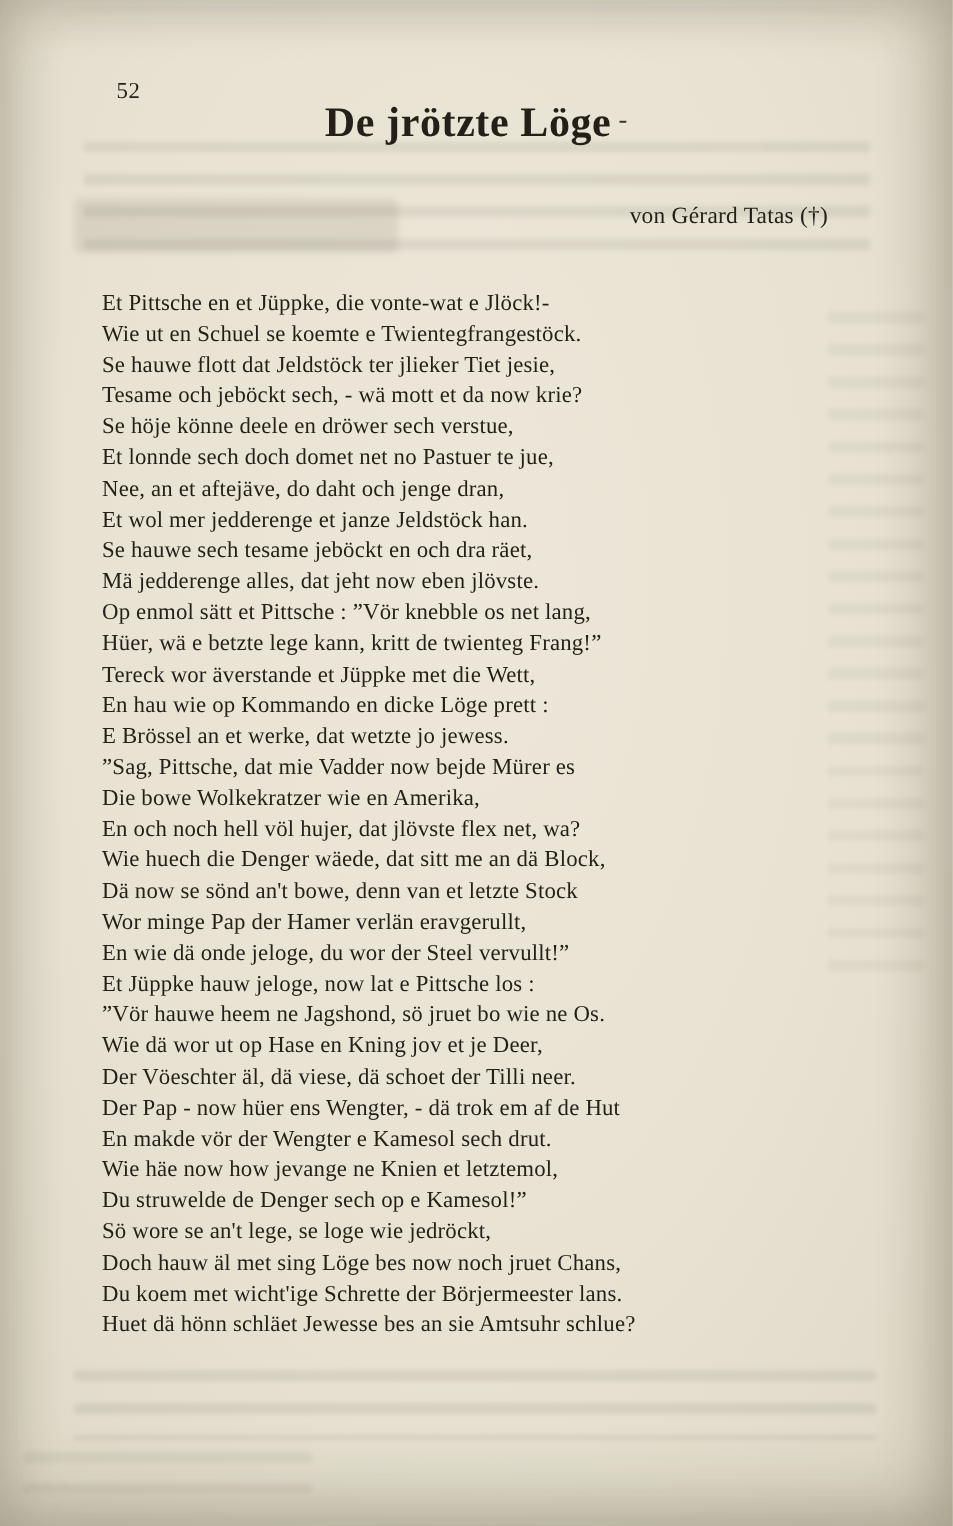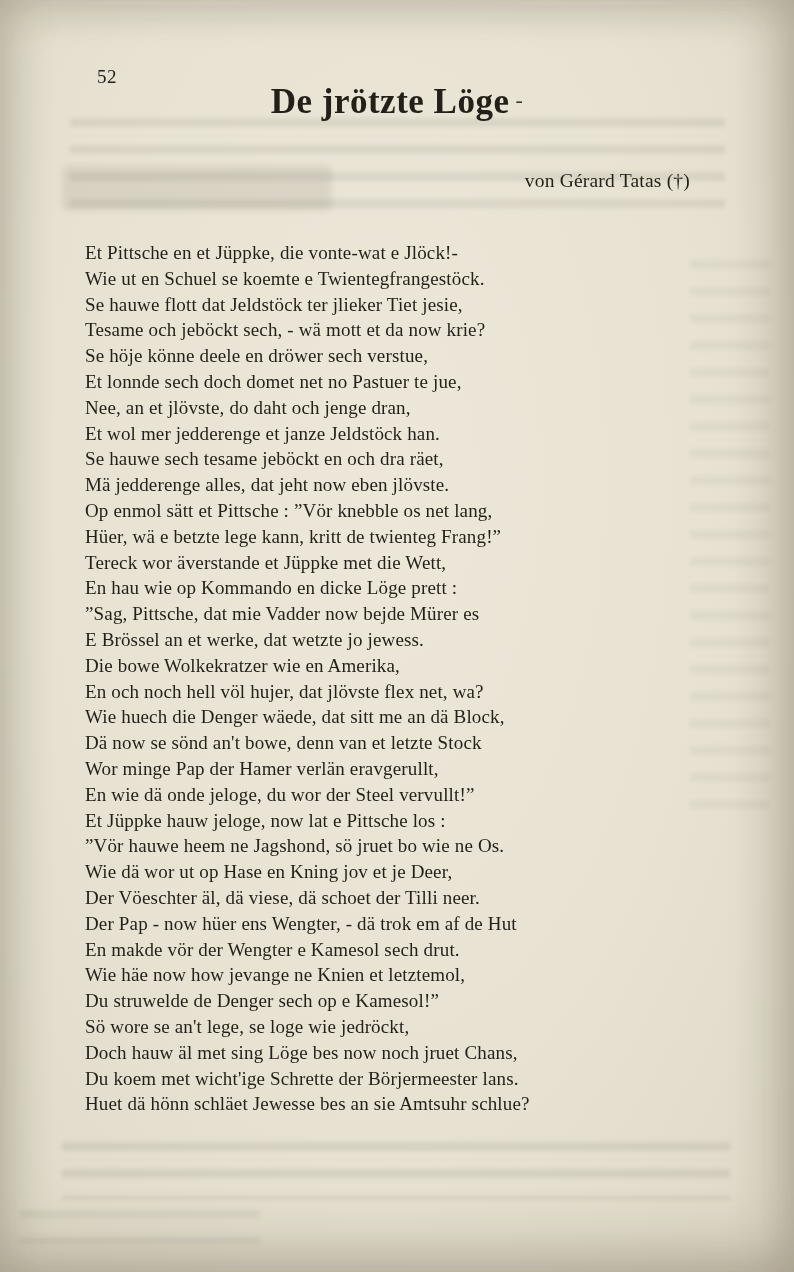--- a/index.html
+++ b/index.html
@@ -126,30 +126,30 @@
 
     <div class="byline">von Gérard Tatas (†)</div>
 
     <div class="poem">
         <div>Et Pittsche en et Jüppke, die vonte-wat e Jlöck!-</div>
         <div>Wie ut en Schuel se koemte e Twientegfrangestöck.</div>
         <div>Se hauwe flott dat Jeldstöck ter jlieker Tiet jesie,</div>
         <div>Tesame och jeböckt sech, - wä mott et da now krie?</div>
         <div>Se höje könne deele en dröwer sech verstue,</div>
         <div>Et lonnde sech doch domet net no Pastuer te jue,</div>
-        <div>Nee, an et jlövste, do daht och jenge dran,</div>
+        <div>Nee, an et aftejäve, do daht och jenge dran,</div>
         <div>Et wol mer jedderenge et janze Jeldstöck han.</div>
         <div>Se hauwe sech tesame jeböckt en och dra räet,</div>
         <div>Mä jedderenge alles, dat jeht now eben jlövste.</div>
         <div>Op enmol sätt et Pittsche : ”Vör knebble os net lang,</div>
         <div>Hüer, wä e betzte lege kann, kritt de twienteg Frang!”</div>
         <div>Tereck wor äverstande et Jüppke met die Wett,</div>
         <div>En hau wie op Kommando en dicke Löge prett :</div>
+        <div>E Brössel an et werke, dat wetzte jo jewess.</div>
         <div>”Sag, Pittsche, dat mie Vadder now bejde Mürer es</div>
-        <div>E Brössel an et werke, dat wetzte jo jewess.</div>
         <div>Die bowe Wolkekratzer wie en Amerika,</div>
         <div>En och noch hell völ hujer, dat jlövste flex net, wa?</div>
         <div>Wie huech die Denger wäede, dat sitt me an dä Block,</div>
         <div>Dä now se sönd an't bowe, denn van et letzte Stock</div>
         <div>Wor minge Pap der Hamer verlän eravgerullt,</div>
         <div>En wie dä onde jeloge, du wor der Steel vervullt!”</div>
         <div>Et Jüppke hauw jeloge, now lat e Pittsche los :</div>
         <div>”Vör hauwe heem ne Jagshond, sö jruet bo wie ne Os.</div>
         <div>Wie dä wor ut op Hase en Kning jov et je Deer,</div>
         <div>Der Vöeschter äl, dä viese, dä schoet der Tilli neer.</div>

